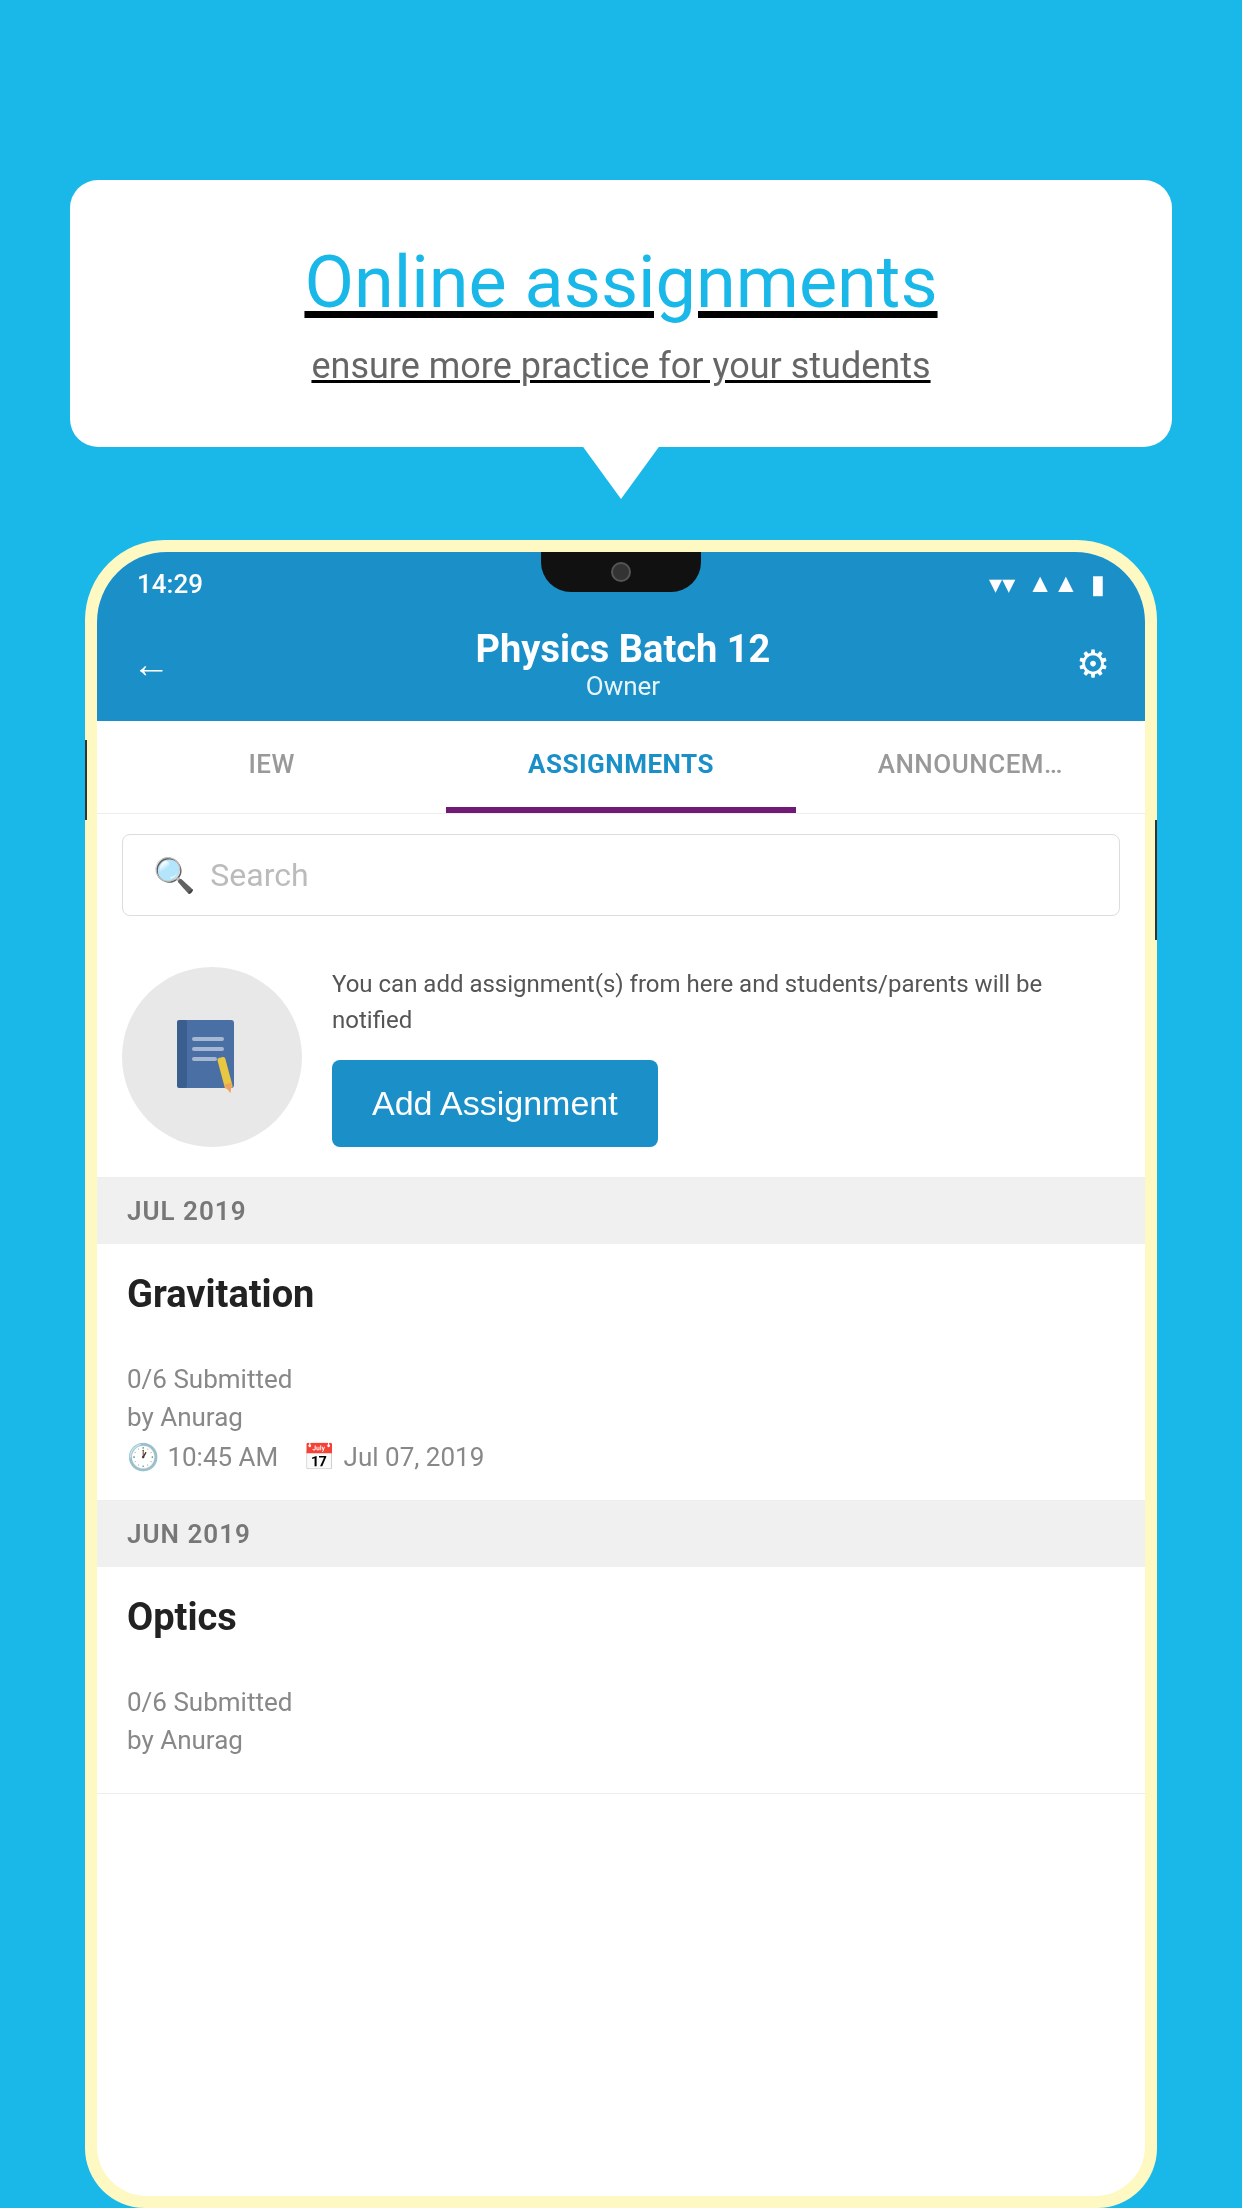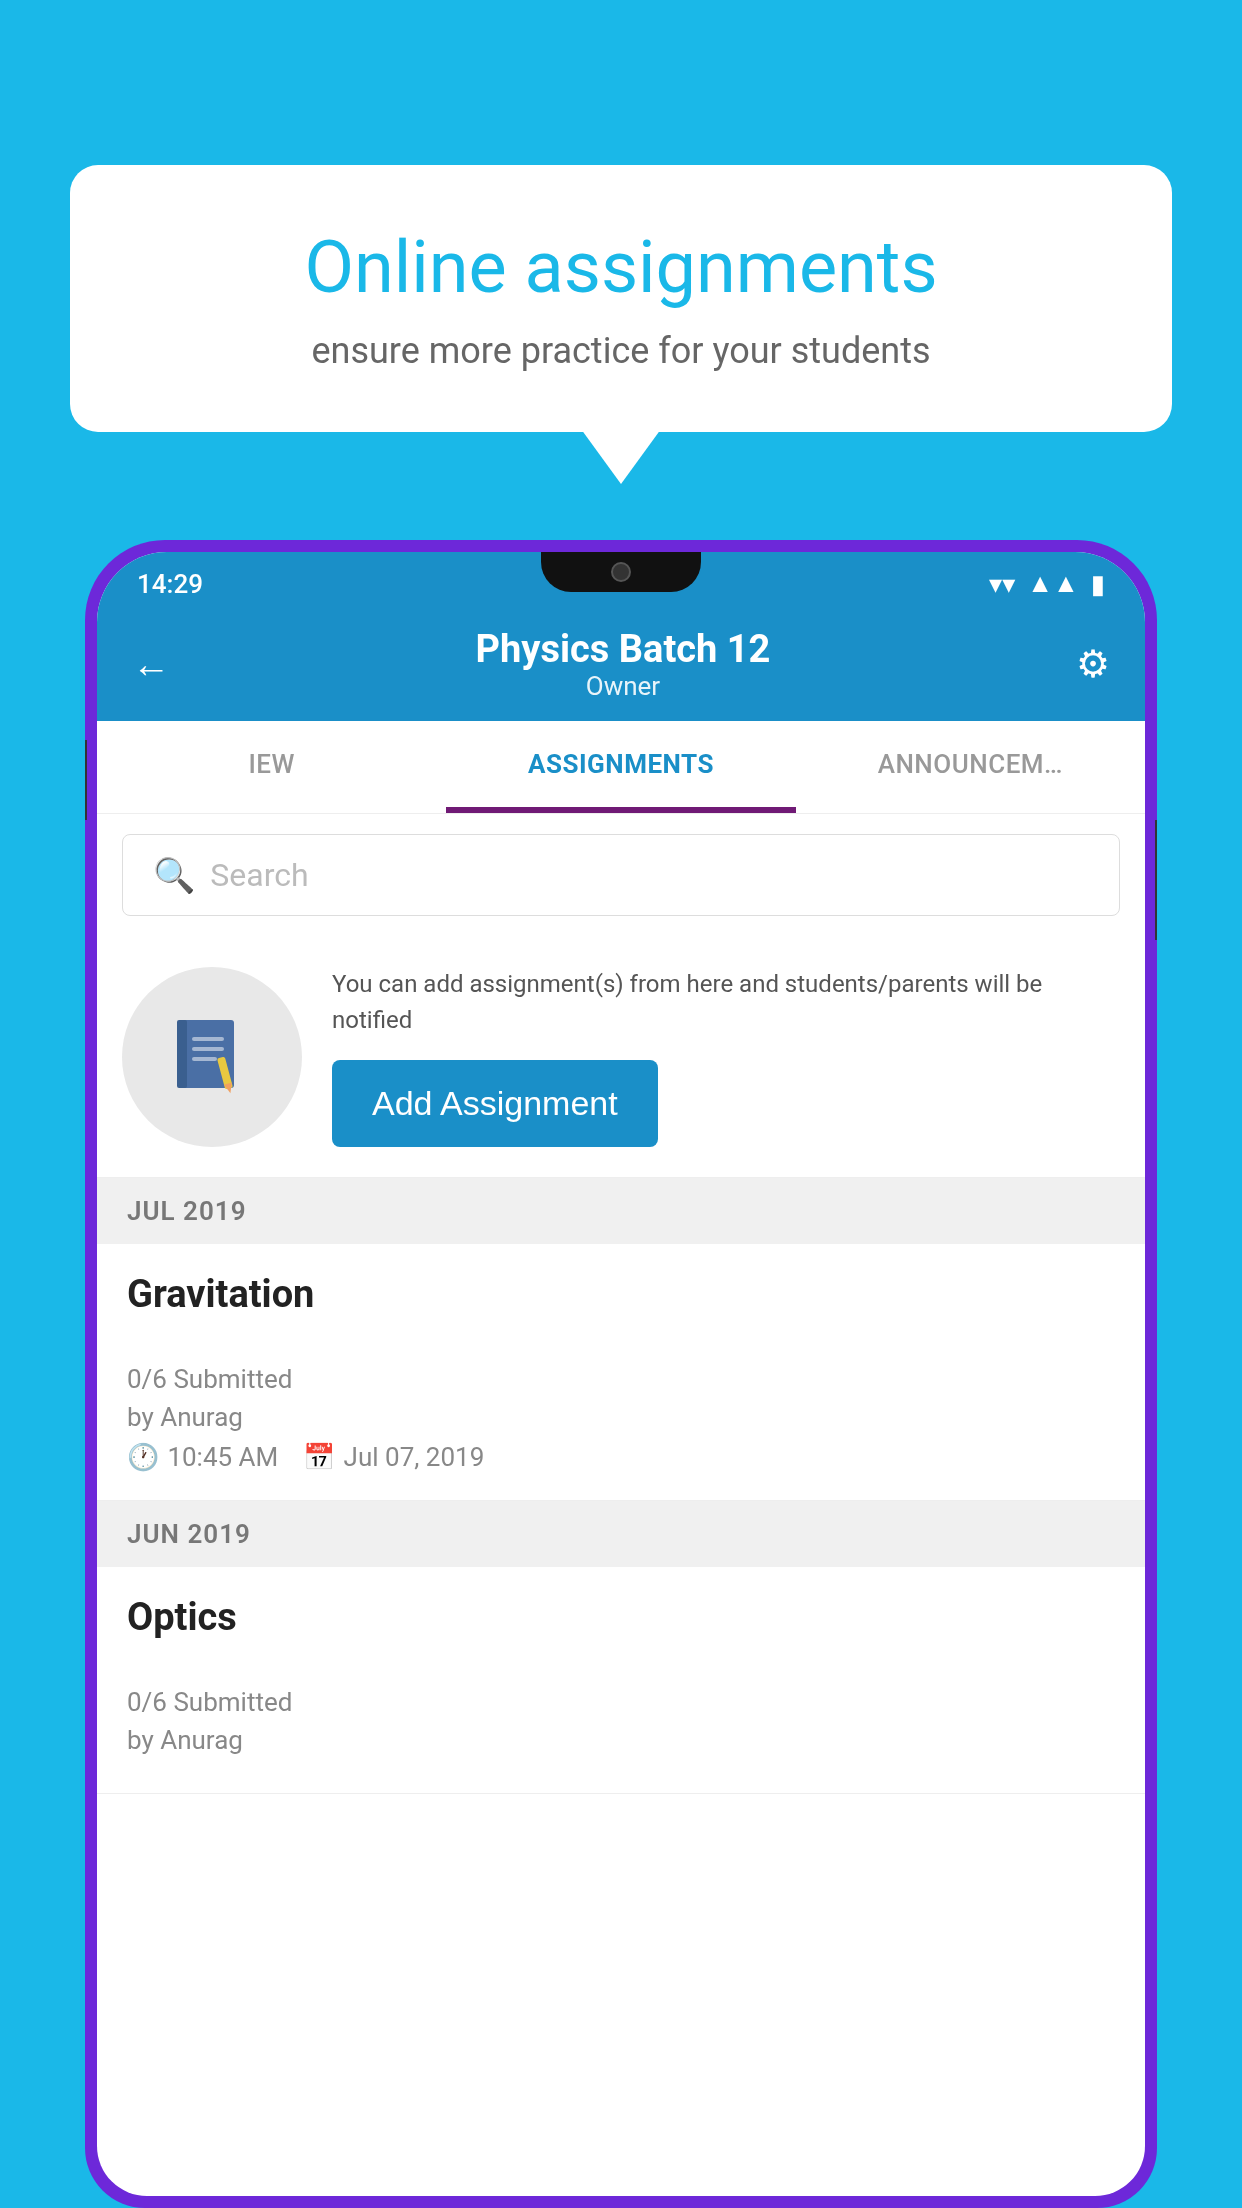--- a/index.html
+++ b/index.html
@@ -9,23 +9,24 @@
       height: 2208px;
       background-color: #1ab8e8;
       font-family: 'Roboto', Arial, sans-serif;
       overflow: hidden;
       position: relative;
     }
 
     
     .speech-bubble-wrapper {
       position: absolute;
-      top: 165px;
+      top: 180px;
       left: 70px;
       right: 70px;
+      text-decoration: underline;
     }
 
     .speech-bubble {
       background: white;
       border-radius: 28px;
       padding: 60px 70px;
       text-align: center;
       position: relative;
     }
 
@@ -54,21 +55,21 @@
       transform: translateX(-50%);
     }
 
     
     .phone-frame {
       position: absolute;
       top: 540px;
       left: 85px;
       right: 85px;
       bottom: 0;
-      background: #6d28d9;
+      background: #fef9c3;
       border-radius: 80px 80px 60px 60px;
       padding: 0;
       overflow: hidden;
     }
 
     .phone-inner {
       position: absolute;
       top: 12px;
       left: 12px;
       right: 12px;

